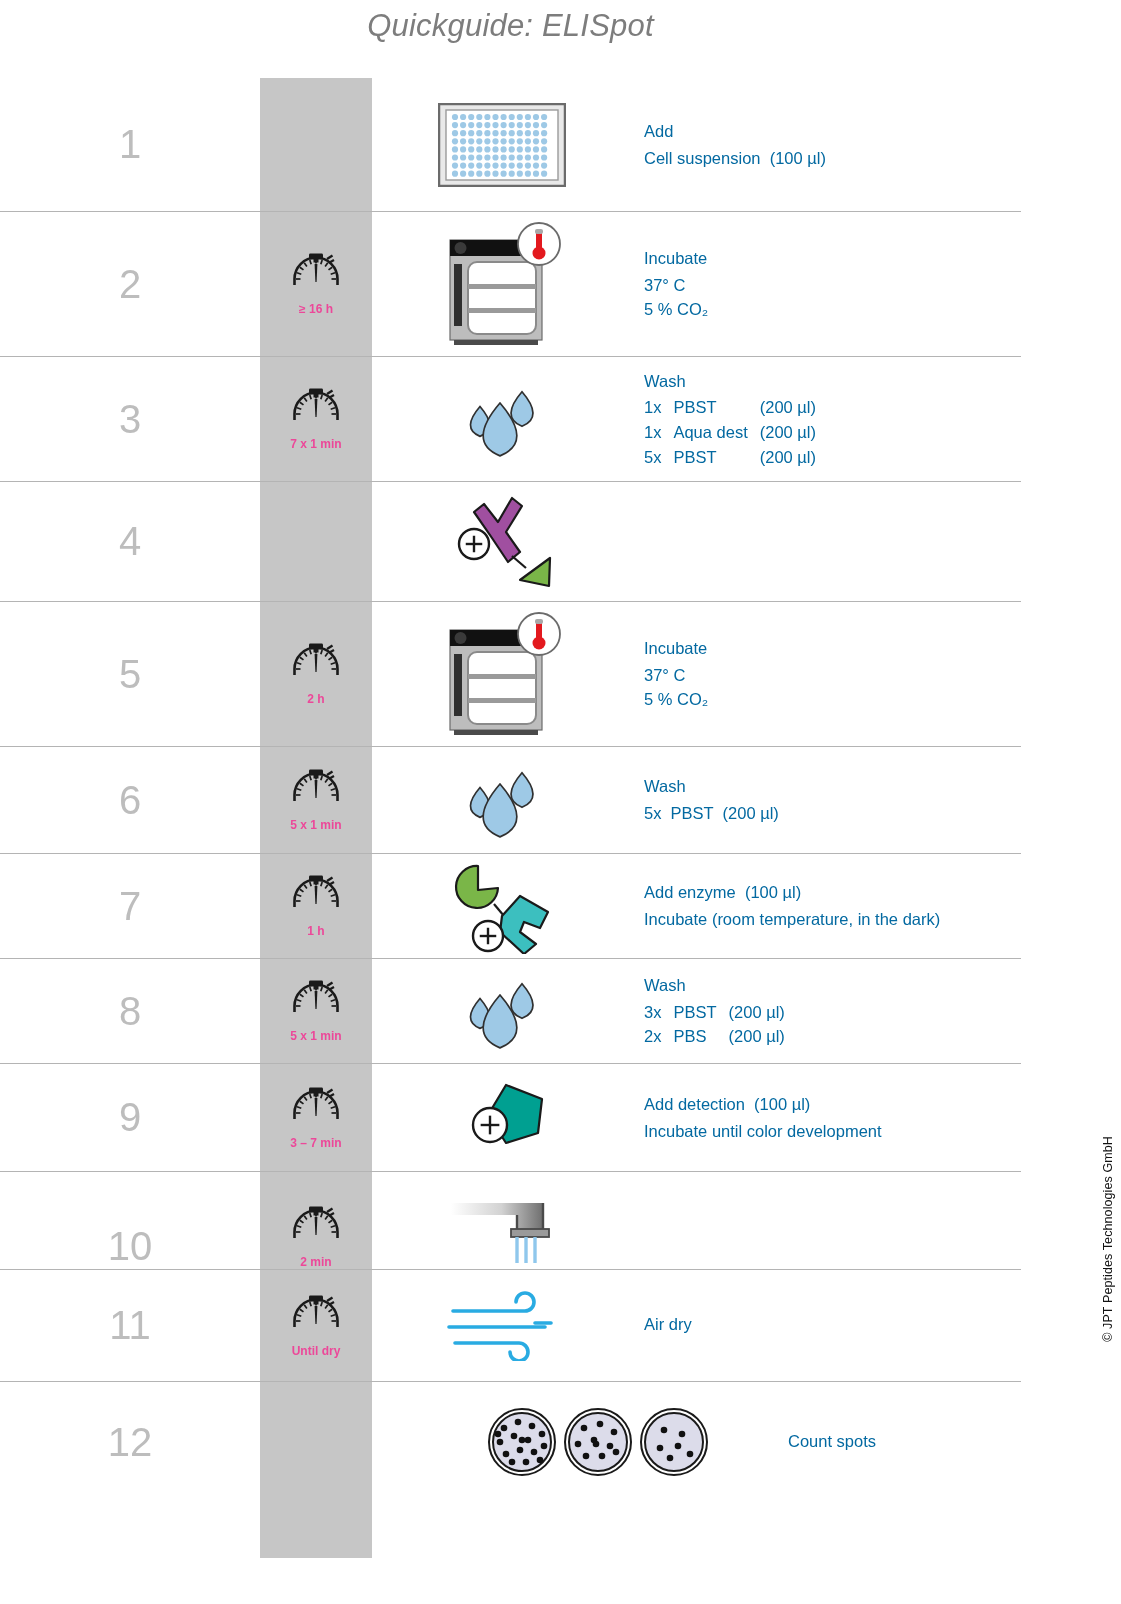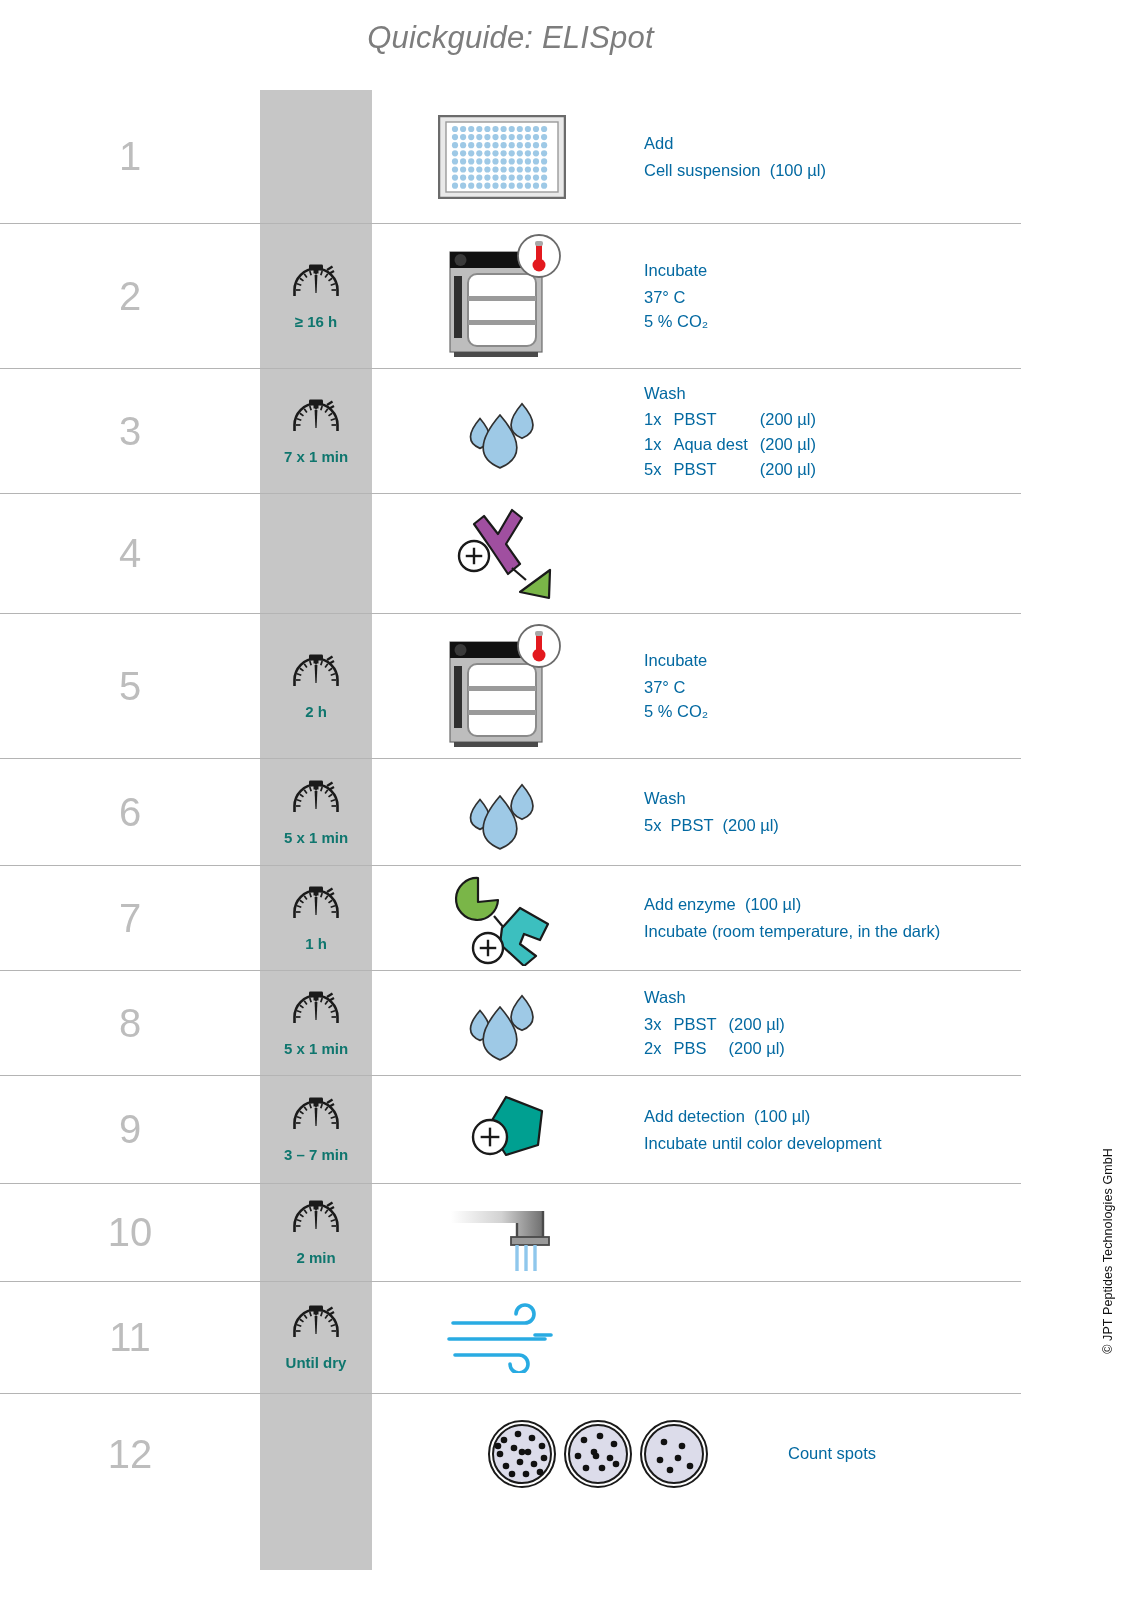--- a/index.html
+++ b/index.html
@@ -6,21 +6,20 @@
   html, body {
     width: 1121px; height: 1604px;
     background: #ffffff;
     font-family: "Liberation Sans", sans-serif;
     overflow: hidden;
   }
   #page {
     position: relative;
     width: 1121px; height: 1154px;
     background: #ffffff;
-    margin-top: 12px;
   }
 
   
   .title {
     position: absolute;
     top: 8px; left: 0; width: 1021px;
     text-align: center;
     font-size: 31px;
     font-style: italic;
     color: #7d7d7d;
@@ -85,23 +84,23 @@
   .reagents { display: table; border-collapse: collapse; }
   .reagents .rrow { display: table-row; }
   .reagents .c1, .reagents .c2, .reagents .c3 {
     display: table-cell;
     white-space: pre;
     padding-right: 12px;
   }
   .reagents .c3 { padding-right: 0; }
   .time-label {
     margin-top: 2px;
-    font-size: 15px;
+    font-size: 12px;
     font-weight: bold;
-    color: #0f766e;
+    color: #ec4899;
     white-space: nowrap;
   }
 
   
   .copyright {
     position: absolute;
     right: 6px; bottom: 18px;
     transform-origin: 100% 100%;
     transform: rotate(-90deg);
     white-space: nowrap;
@@ -556,21 +555,21 @@
             <circle cx="36" cy="46" r="17" fill="#ffffff" stroke="#1a1a1a" stroke-width="2.4"></circle>
             <line x1="26.65" y1="46" x2="45.35" y2="46" stroke="#1a1a1a" stroke-width="2.4"></line>
             <line x1="36" y1="36.65" x2="36" y2="55.35" stroke="#1a1a1a" stroke-width="2.4"></line>
           </svg>
         </div>
         <div class="col-text">
           <div class="line head">Add detection  (100 µl)</div>
           <div class="line">Incubate until color development</div>
         </div>
       </div>
-      <div class="row" style="height: 98px;">
+      <div class="row" style="height: 98px; align-items: flex-end;">
         <div class="col-num">10</div>
         <div class="col-time">
           <span><svg width="52" height="44" viewBox="0 0 52 44" xmlns="http://www.w3.org/2000/svg">
               <path d="M4.5 27 A21.5 21.5 0 0 1 47.5 27" fill="none" stroke="#1a1a1a" stroke-width="2.6"></path>
               <line x1="4.5" y1="27" x2="4.5" y2="33" stroke="#1a1a1a" stroke-width="2.6"></line>
               <line x1="47.5" y1="27" x2="47.5" y2="33" stroke="#1a1a1a" stroke-width="2.6"></line>
               <line x1="6.0" y1="27.0" x2="10.5" y2="27.0" stroke="#1a1a1a" stroke-width="1.7"></line>
               <line x1="7.0" y1="20.8" x2="11.3" y2="22.2" stroke="#1a1a1a" stroke-width="1.7"></line>
               <line x1="9.8" y1="15.2" x2="13.5" y2="17.9" stroke="#1a1a1a" stroke-width="1.7"></line>
               <line x1="14.2" y1="10.8" x2="16.9" y2="14.5" stroke="#1a1a1a" stroke-width="1.7"></line>
@@ -635,20 +634,23 @@
         </div>
         <div class="col-icon">
           <svg width="110" height="70" viewBox="0 0 110 70" xmlns="http://www.w3.org/2000/svg">
             <g fill="none" stroke="#29abe2" stroke-width="3.6" stroke-linecap="round">
               <path d="M6 20 H78 A9 9 0 1 0 69 11"></path>
               <path d="M2 36 H98"></path>
               <path d="M8 52 H72 A9 9 0 1 1 63 61"></path>
               <path d="M88 32 H104"></path>
             </g>
           </svg>
+        </div>
+        <div class="col-text">
+          <div class="line head">Air dry</div>
         </div>
       </div>
       <div class="row" style="height: 120px; gap: 48px;">
         <div class="col-num">12</div>
         <div class="col-time"></div>
         <div class="col-icon">
           <svg width="228" height="80" viewBox="0 0 228 80" xmlns="http://www.w3.org/2000/svg">
             <circle cx="38" cy="40" r="33" fill="#ffffff" stroke="#1a1a1a" stroke-width="2"></circle>
             <circle cx="38" cy="40" r="29" fill="#dcdcea" stroke="#1a1a1a" stroke-width="2"></circle>
             <circle cx="20" cy="26" r="3.3" fill="#111111"></circle>

